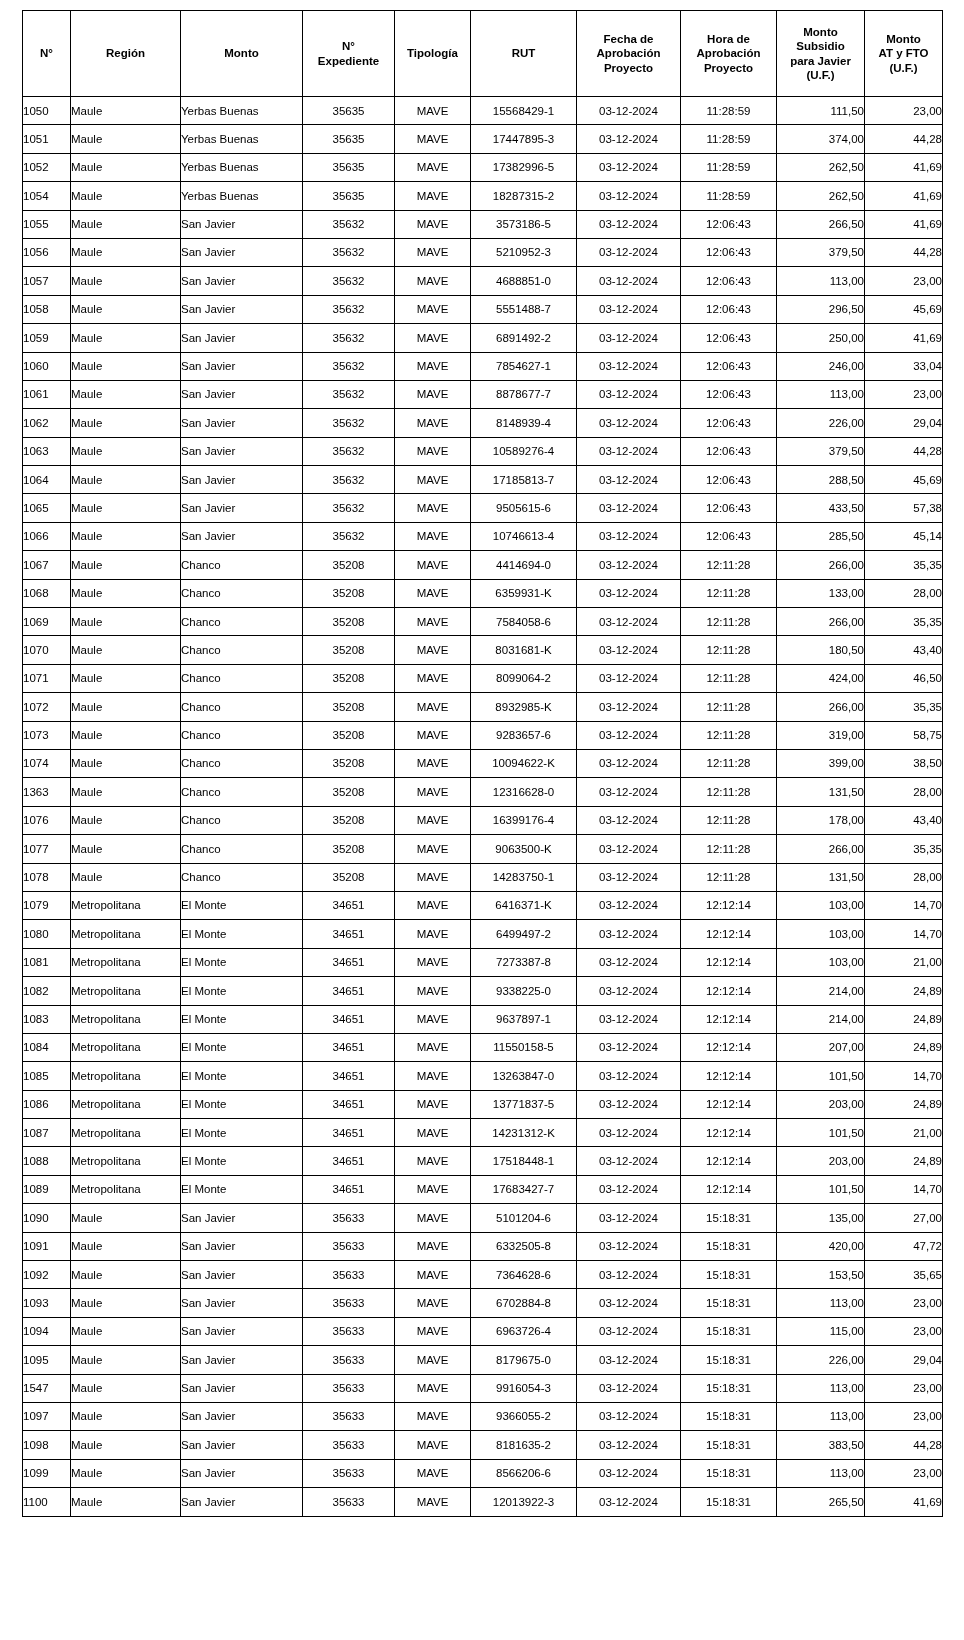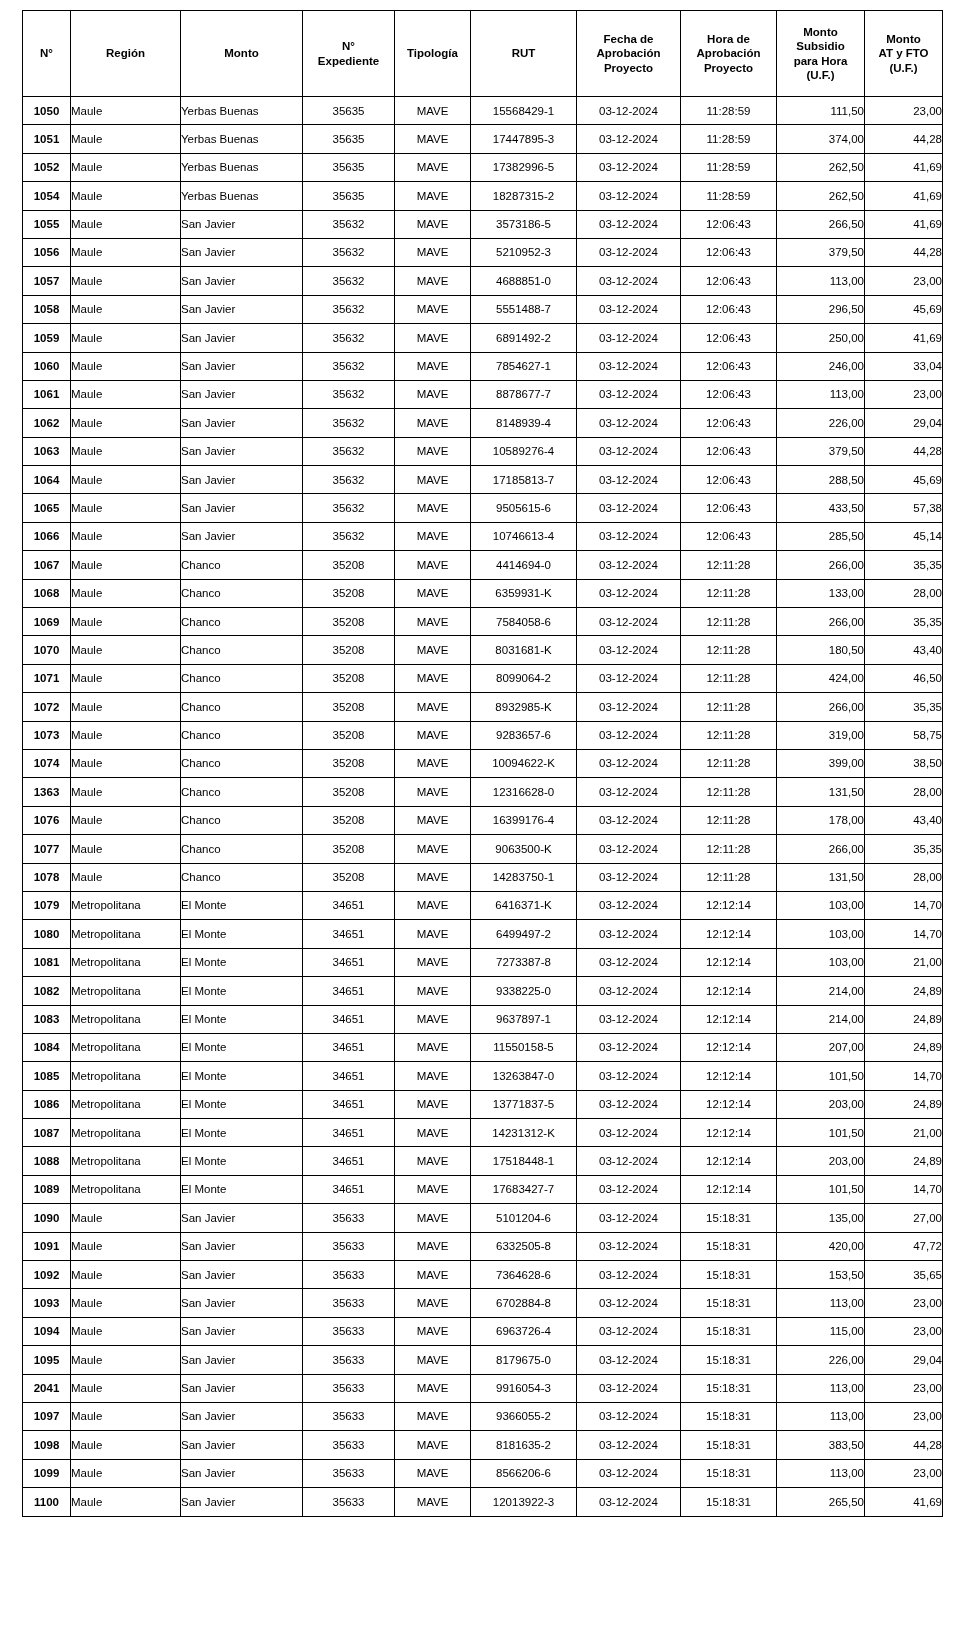--- a/index.html
+++ b/index.html
@@ -46,21 +46,21 @@
   col.c-region   { width: 110px; }
   col.c-comuna   { width: 122px; }
   col.c-exp      { width: 92px; }
   col.c-tip      { width: 76px; }
   col.c-rut      { width: 106px; }
   col.c-fecha    { width: 104px; }
   col.c-hora     { width: 96px; }
   col.c-monto    { width: 88px; }
   col.c-at       { width: 78px; }
 
-  td.cell-num    { text-align: center; font-weight: bold; }
+  td.cell-num    { text-align: left; }
   td.cell-text   { text-align: left; padding-left: 7px; }
   td.cell-center { text-align: center; }
   td.cell-right  { text-align: right; padding-right: 7px; }
 
   .hdr-line { display: block; }
 </style>
 </head>
 <body>
 
 <div class="page">
@@ -104,21 +104,21 @@
             <span class="hdr-line">Proyecto</span>
           </th>
           <th>
             <span class="hdr-line">Hora de</span>
             <span class="hdr-line">Aprobación</span>
             <span class="hdr-line">Proyecto</span>
           </th>
           <th>
             <span class="hdr-line">Monto</span>
             <span class="hdr-line">Subsidio</span>
-            <span class="hdr-line">para Hora</span>
+            <span class="hdr-line">para Javier</span>
             <span class="hdr-line">(U.F.)</span>
           </th>
           <th>
             <span class="hdr-line">Monto</span>
             <span class="hdr-line">AT y FTO</span>
             <span class="hdr-line">(U.F.)</span>
           </th>
         </tr>
     </thead>
     <tbody id="table-body">
@@ -656,21 +656,21 @@
           <td class="cell-text">San Javier</td>
           <td class="cell-center">35633</td>
           <td class="cell-center">MAVE</td>
           <td class="cell-center">8179675-0</td>
           <td class="cell-center">03-12-2024</td>
           <td class="cell-center">15:18:31</td>
           <td class="cell-right">226,00</td>
           <td class="cell-right">29,04</td>
         </tr>
         <tr>
-          <td class="cell-num">2041</td>
+          <td class="cell-num">1547</td>
           <td class="cell-text">Maule</td>
           <td class="cell-text">San Javier</td>
           <td class="cell-center">35633</td>
           <td class="cell-center">MAVE</td>
           <td class="cell-center">9916054-3</td>
           <td class="cell-center">03-12-2024</td>
           <td class="cell-center">15:18:31</td>
           <td class="cell-right">113,00</td>
           <td class="cell-right">23,00</td>
         </tr>

